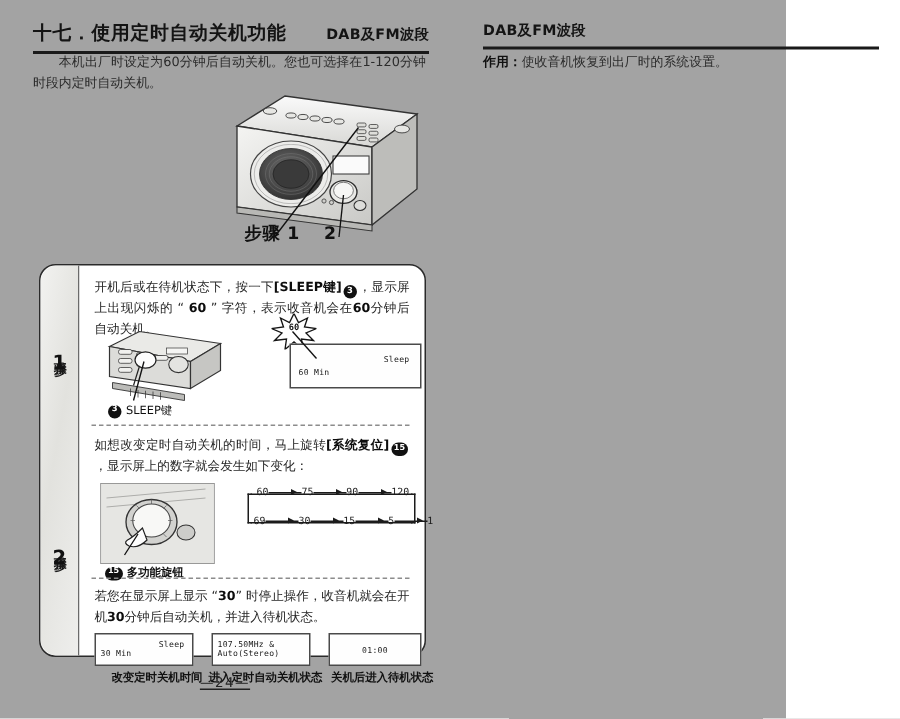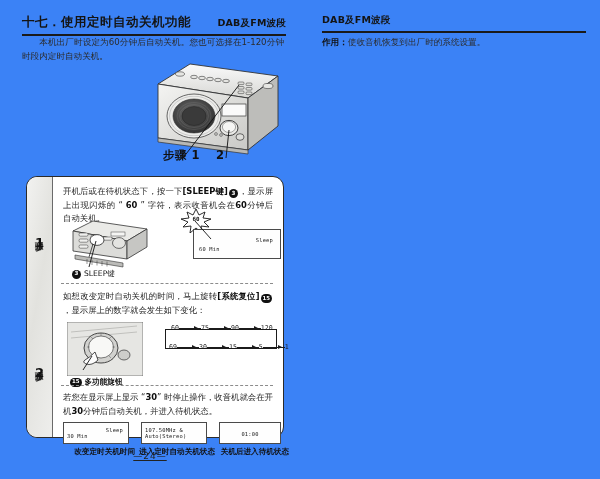--- a/index.html
+++ b/index.html
@@ -5,22 +5,22 @@
   * { box-sizing: border-box; }
   html, body {
     margin: 0; padding: 0;
     width: 600px; height: 479px;
     background: #ffffff;
     font-family: "DejaVu Sans", "Liberation Sans", sans-serif;
     overflow: hidden;
   }
   #page {
     position: relative;
-    width: 600px; height: 479px;
-    background: #3b82f6;
+    width: 524px; height: 479px;
+    background: #a3a3a3;
   }
   .page-half { position: absolute; top: 0; height: 479px; }
   #left-page  { left: 0;   width: 300px; }
   #right-page { left: 300px; width: 300px; }
 
   
   .chapter-head {
     position: absolute;
     left: 22px; right: 14px; top: 14px;
     display: flex; align-items: flex-end; justify-content: space-between;

